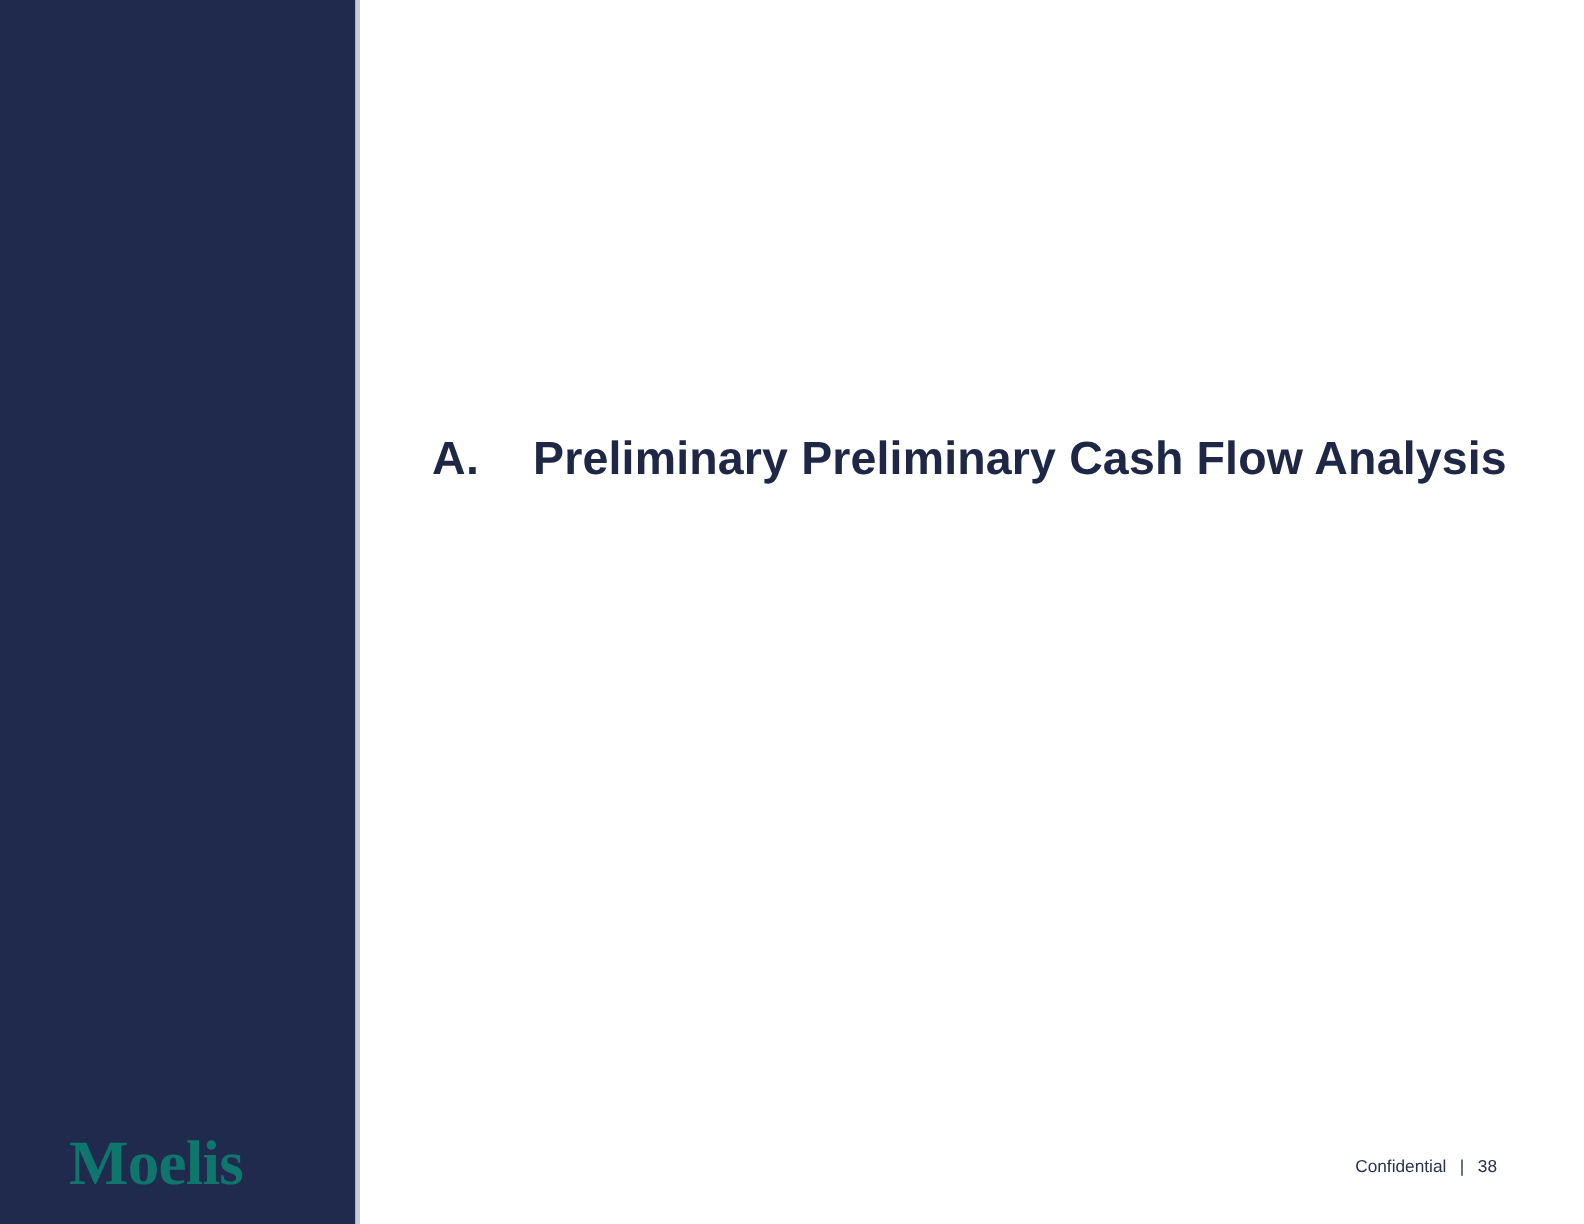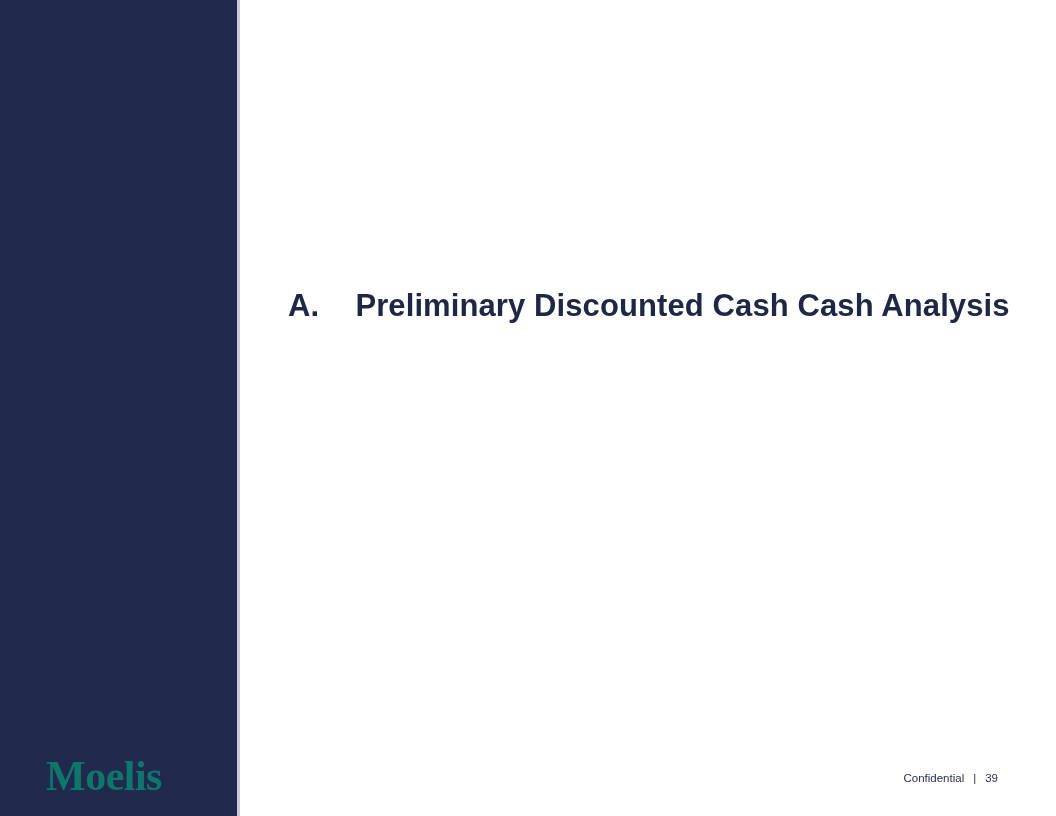--- a/index.html
+++ b/index.html
@@ -107,22 +107,22 @@
 
 <div class="slide">
 
   <div class="sidebar"></div>
   <div class="sidebar-edge"></div>
 
   <div class="logo">Moelis</div>
 
   <div class="section-title">
     <span class="section-letter">A.</span>
-    <span class="section-heading">Preliminary Discounted Cash Cash Analysis</span>
+    <span class="section-heading">Preliminary Preliminary Cash Flow Analysis</span>
   </div>
 
   <div class="footer">
     <span>Confidential</span>
     <span class="footer-sep">|</span>
-    <span>39</span>
+    <span>38</span>
   </div>
 
 </div>
 
 </body></html>

